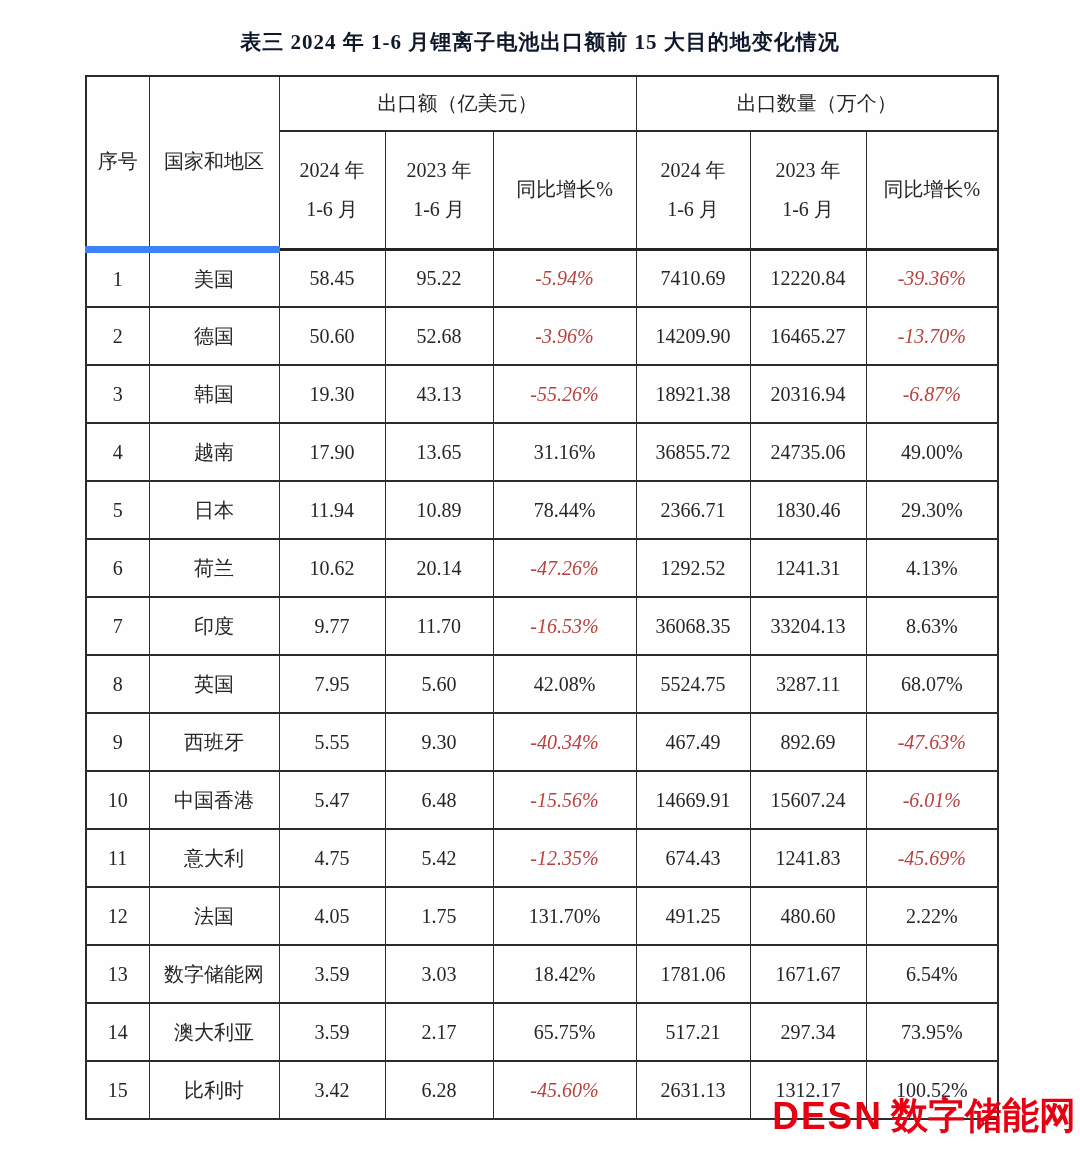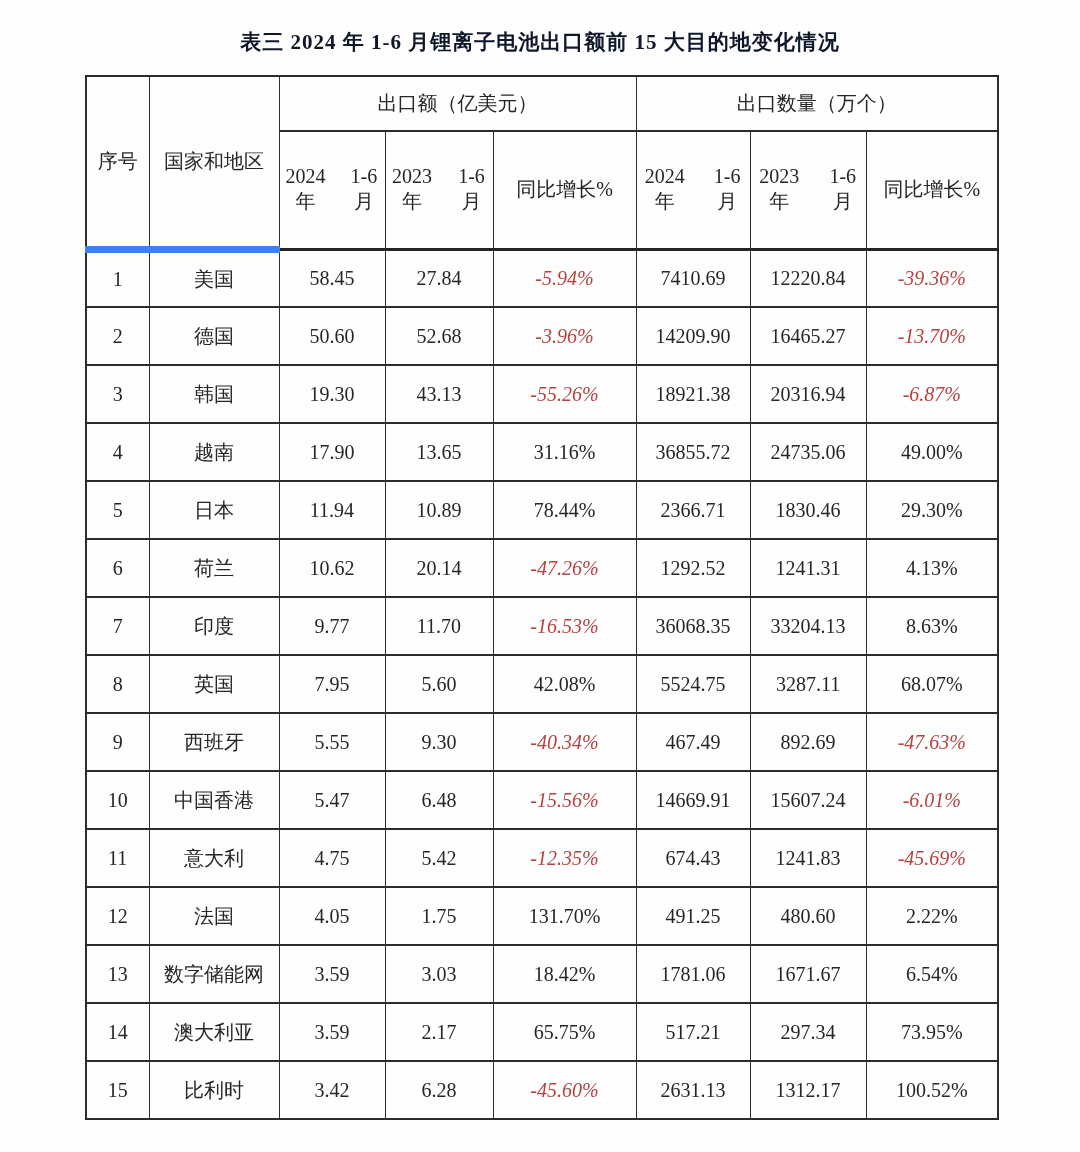--- a/index.html
+++ b/index.html
@@ -49,20 +49,21 @@
     color: #262626;
     overflow: hidden;
   }
   .data-table thead tr.group-row { height: 55px; }
   .data-table thead tr.sub-row  { height: 118px; }
   .data-table thead tr.sub-row th { border-bottom: 3px solid #242424; }
   .data-table thead th[rowspan] { border-bottom: 7px solid #3b82f6; }
   .data-table tbody tr { height: 58px; }
   .two-line {
     display: flex;
+    flex-direction: column;
     justify-content: center;
     align-items: center;
     gap: 12px;
     height: 100%;
   }
   td.neg { color: #b5423f; font-style: italic; }
   .watermark {
     position: absolute;
     top: 1097px;
     right: 4px;
@@ -135,21 +136,21 @@
           </div>
         </th>
         <th>同比增长%</th>
       </tr>
     </thead>
     <tbody>
         <tr>
           <td>1</td>
           <td>美国</td>
           <td>58.45</td>
-          <td>27.84</td>
+          <td>95.22</td>
           <td class="neg">-5.94%</td>
           <td>7410.69</td>
           <td>12220.84</td>
           <td class="neg">-39.36%</td>
         </tr>
         <tr>
           <td>2</td>
           <td>德国</td>
           <td>50.60</td>
           <td>52.68</td>
@@ -284,14 +285,17 @@
           <td>3.42</td>
           <td>6.28</td>
           <td class="neg">-45.60%</td>
           <td>2631.13</td>
           <td>1312.17</td>
           <td>100.52%</td>
         </tr>
       </tbody>
   </table>
 
+  <div class="watermark">
+    <span class="brand">DESN</span><span class="name">数字储能网</span>
+  </div>
 
 </div>
 
 </body></html>

